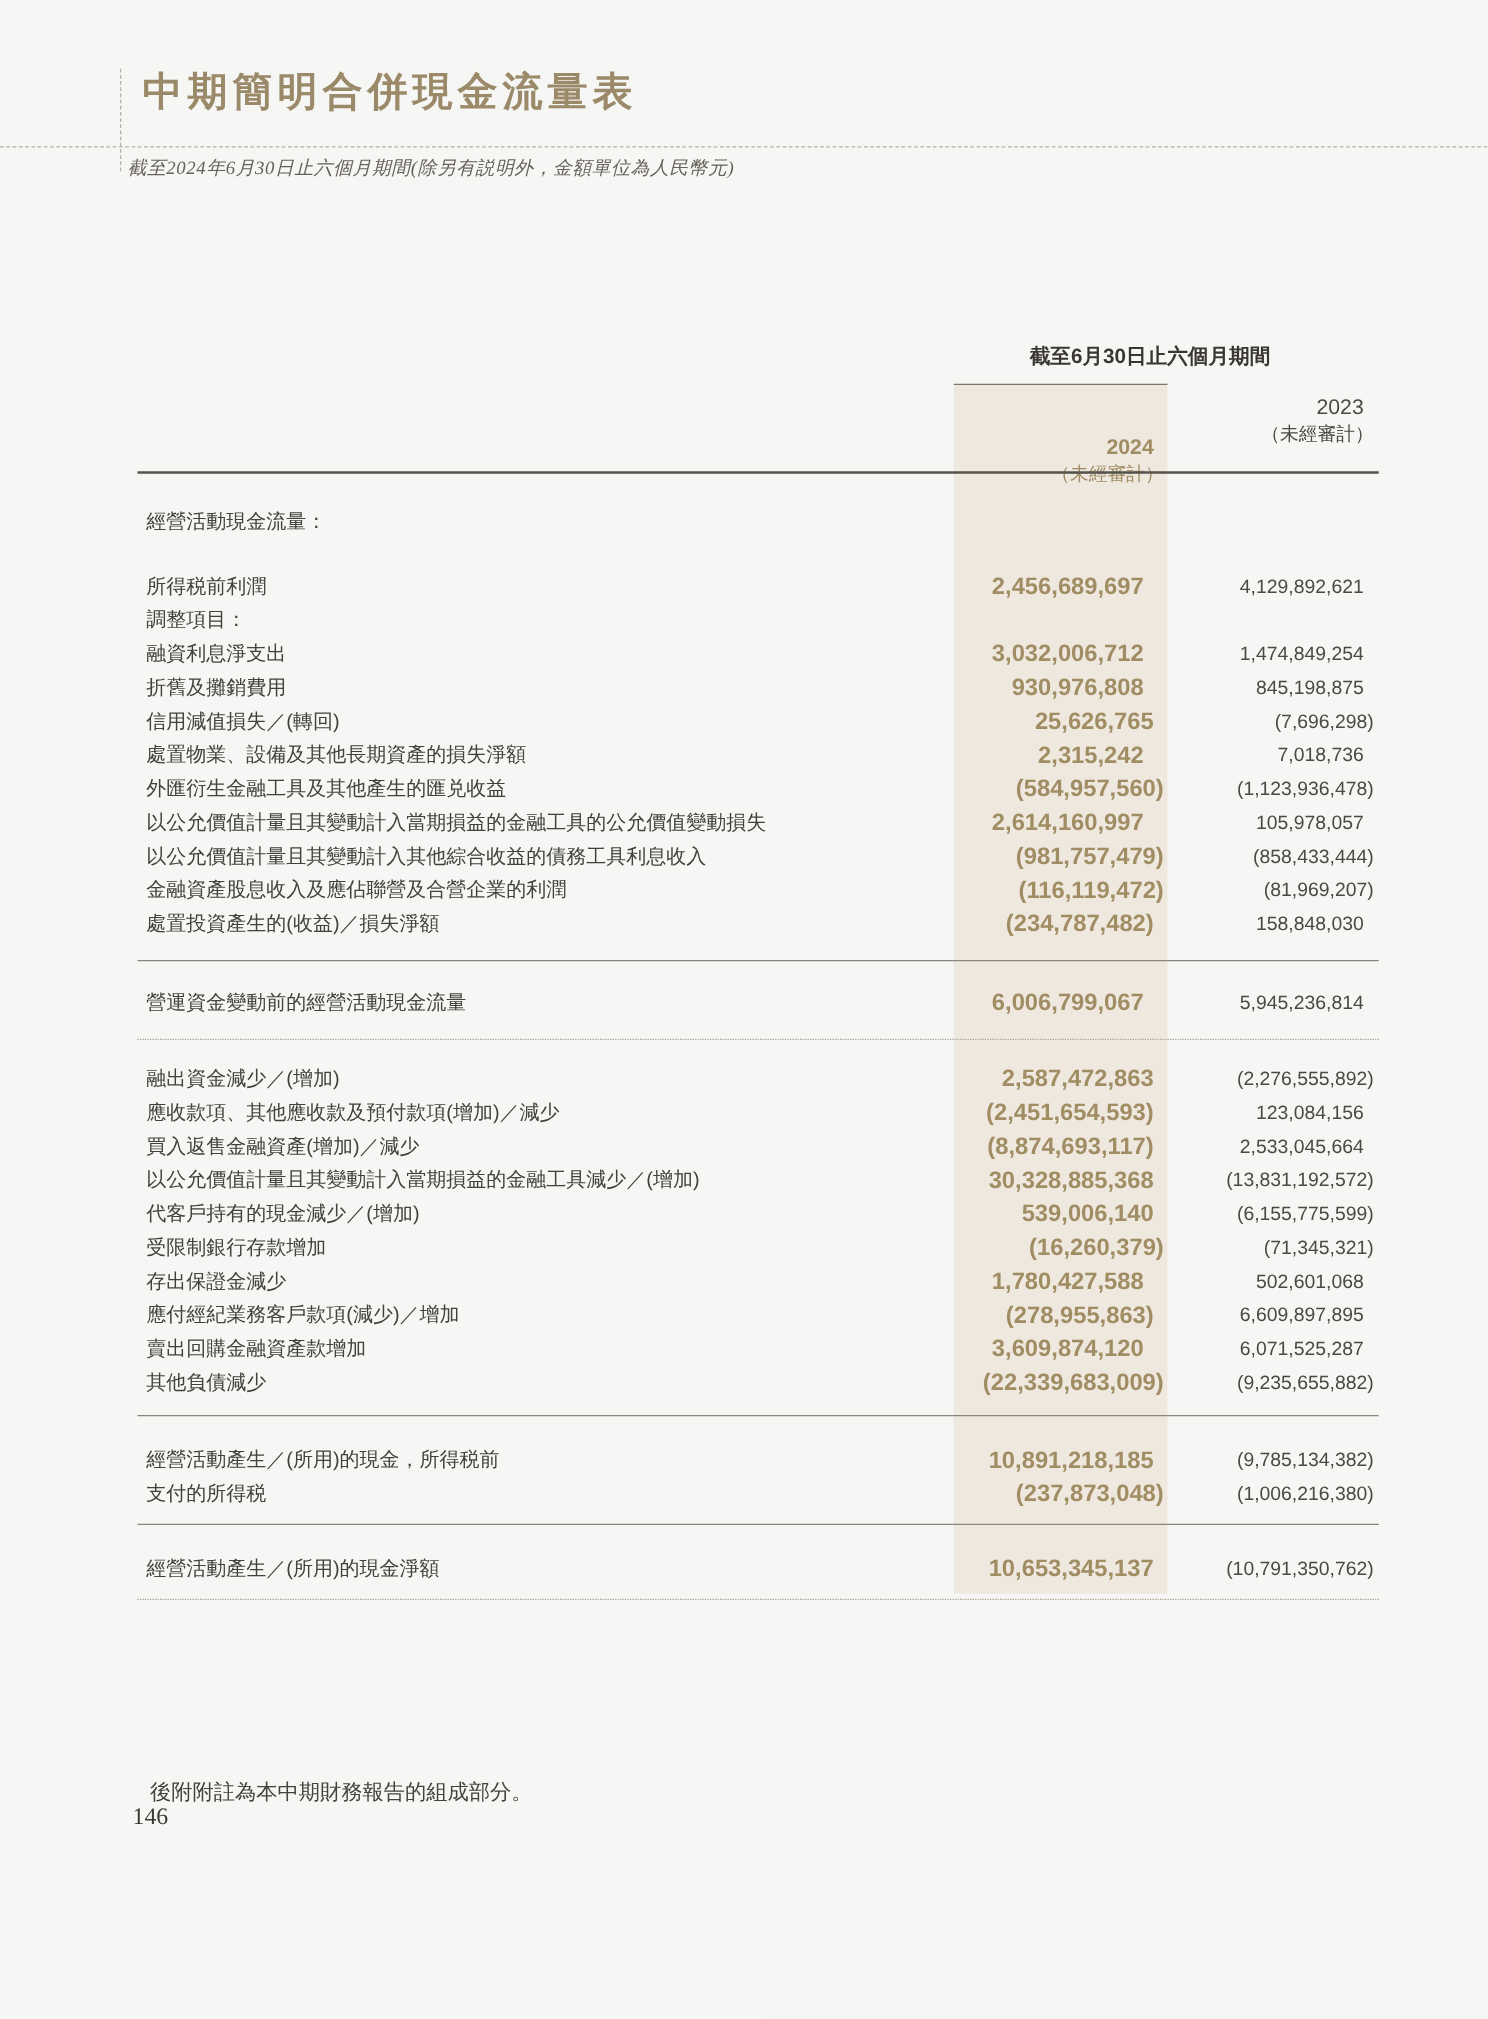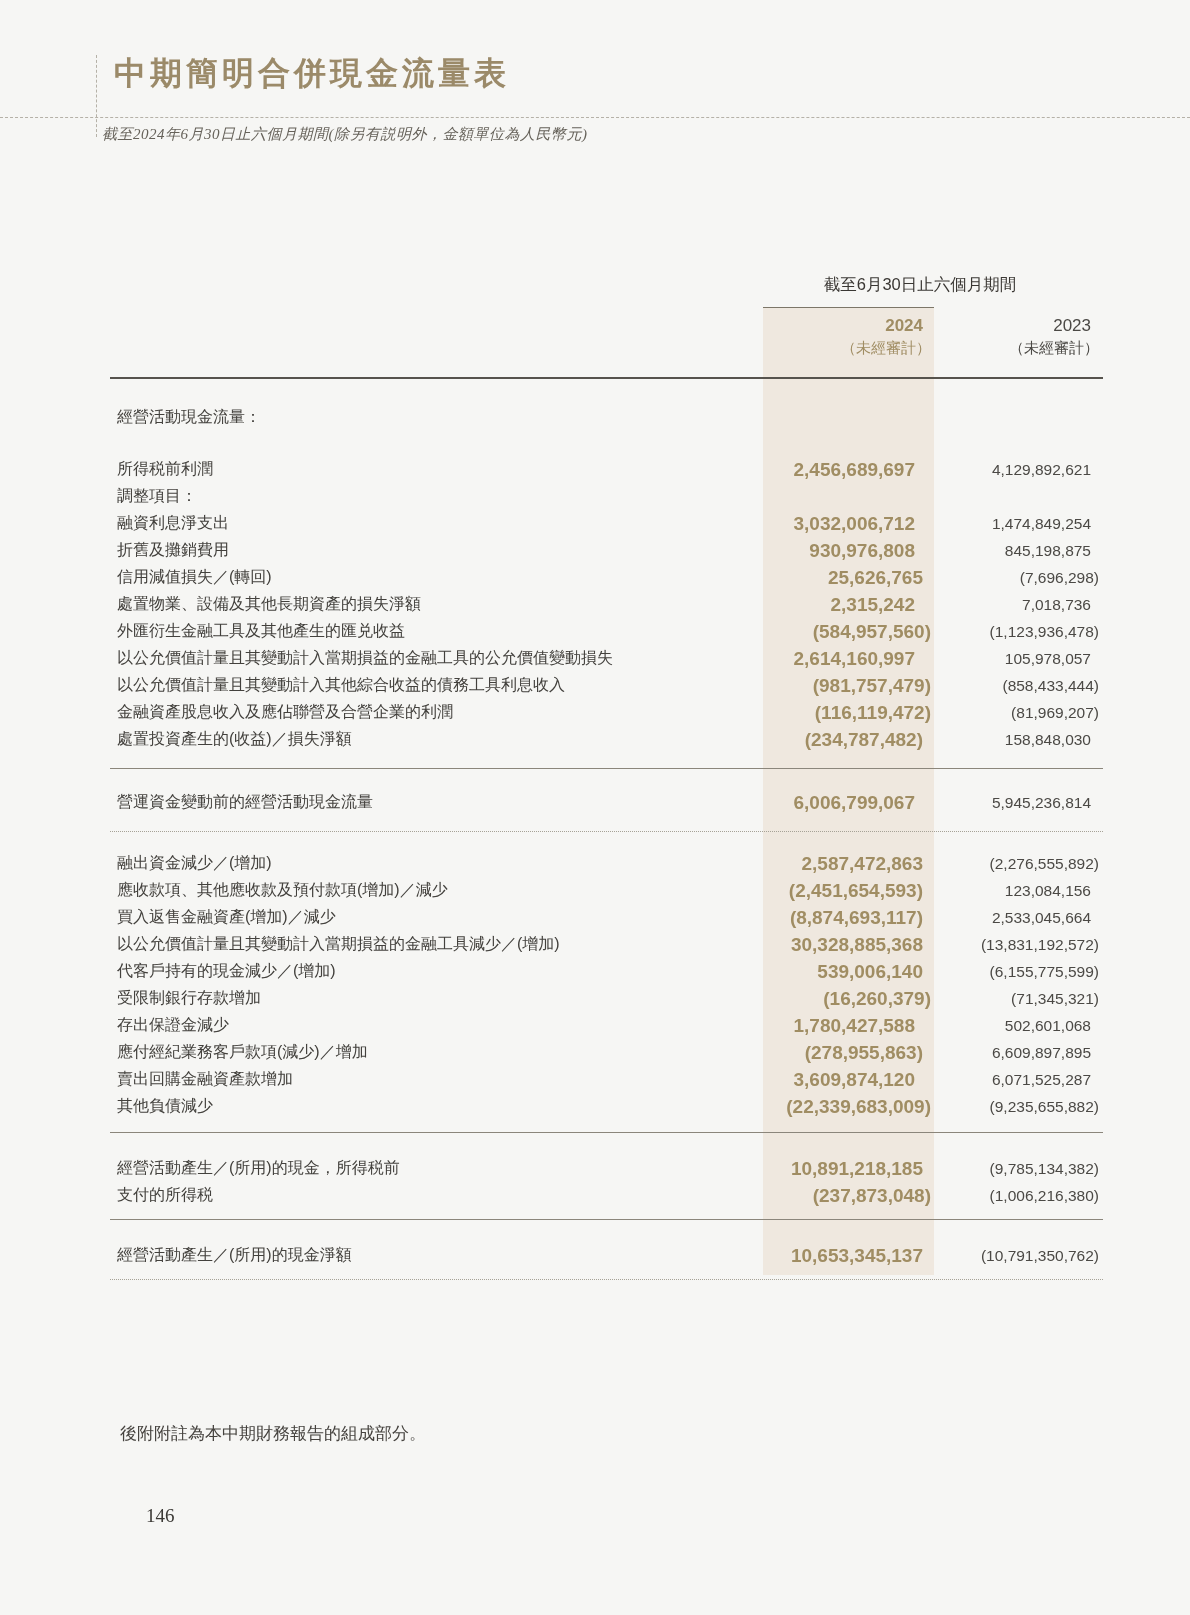--- a/index.html
+++ b/index.html
@@ -18,49 +18,49 @@
     font-size:32px; font-weight:bold; color:#9b8a69; letter-spacing:4px;
   }
   .doc-subtitle {
     position:absolute; left:102px; top:125px;
     font-family:"Liberation Serif","DejaVu Serif",serif;
     font-style:italic; font-size:15px; color:#66625a; letter-spacing:0.5px;
   }
   
   .period-header {
     position:absolute; left:740px; top:274px; width:360px;
-    text-align:center; font-weight:normal; font-size:16.5px; color:#3a3733;
+    text-align:center; font-weight:bold; font-size:16.5px; color:#3a3733;
   }
   .band { position:absolute; left:763px; top:308px; width:171px; height:967px; background:#efe8df; }
   .band-topline { position:absolute; left:763px; top:307px; width:171px; height:0; border-top:1px solid #7c7668; }
   .col-head { position:absolute; top:315px; text-align:right; line-height:22px; }
-  .col-head.c2024 { left:725px; width:206px; }
+  .col-head.c2024 { left:725px; width:206px;margin-top:32px; }
   .col-head.c2023 { left:893px; width:206px; }
   .col-head .year { font-size:17px; }
   .c2024 .year { font-weight:bold; color:#a08d63; padding-right:8px; }
   .c2023 .year { color:#4b4945; padding-right:8px; }
   .col-head .note { font-size:15px; }
   .c2024 .note { color:#a08d63; }
   .c2023 .note { color:#4b4945; }
   .header-rule { position:absolute; left:110px; top:377px; width:993px; height:0; border-top:2px solid #56534d; }
   
   .tbody { position:absolute; left:110px; top:380px; width:993px; }
   .trow { display:flex; align-items:center; height:27px; padding-right:4px; }
   .trow .lbl { flex:1; font-size:16px; color:#43413d; padding-left:7px; white-space:nowrap; overflow:hidden; }
   .trow .c1 { width:200px; text-align:right; font-size:19px; font-weight:bold; color:#a08d63; white-space:nowrap; }
   .trow .c2 { width:168px; text-align:right; font-size:15.5px; color:#4b4945; white-space:nowrap; }
   .trow .np { padding-right:8px; }
   .rule   { height:0; border-top:1px solid #8b867b; }
   .dotted { height:0; border-top:1px dotted #a6a296; }
   
   .footnote { position:absolute; left:120px; top:1422px; font-size:17px; color:#45423e; }
   .page-num {
-    position:absolute; left:106px; top:1505px;
+    position:absolute; left:106px; top:1443px;
     font-family:"Liberation Serif","DejaVu Serif",serif;
-    font-size:19px; color:#3b3935;margin-left:40px;
+    font-size:19px; color:#3b3935;
   }
 </style>
 </head>
 <body>
 
 <div class="page">
 
   <div class="vdash"></div>
   <div class="hdash"></div>
 

